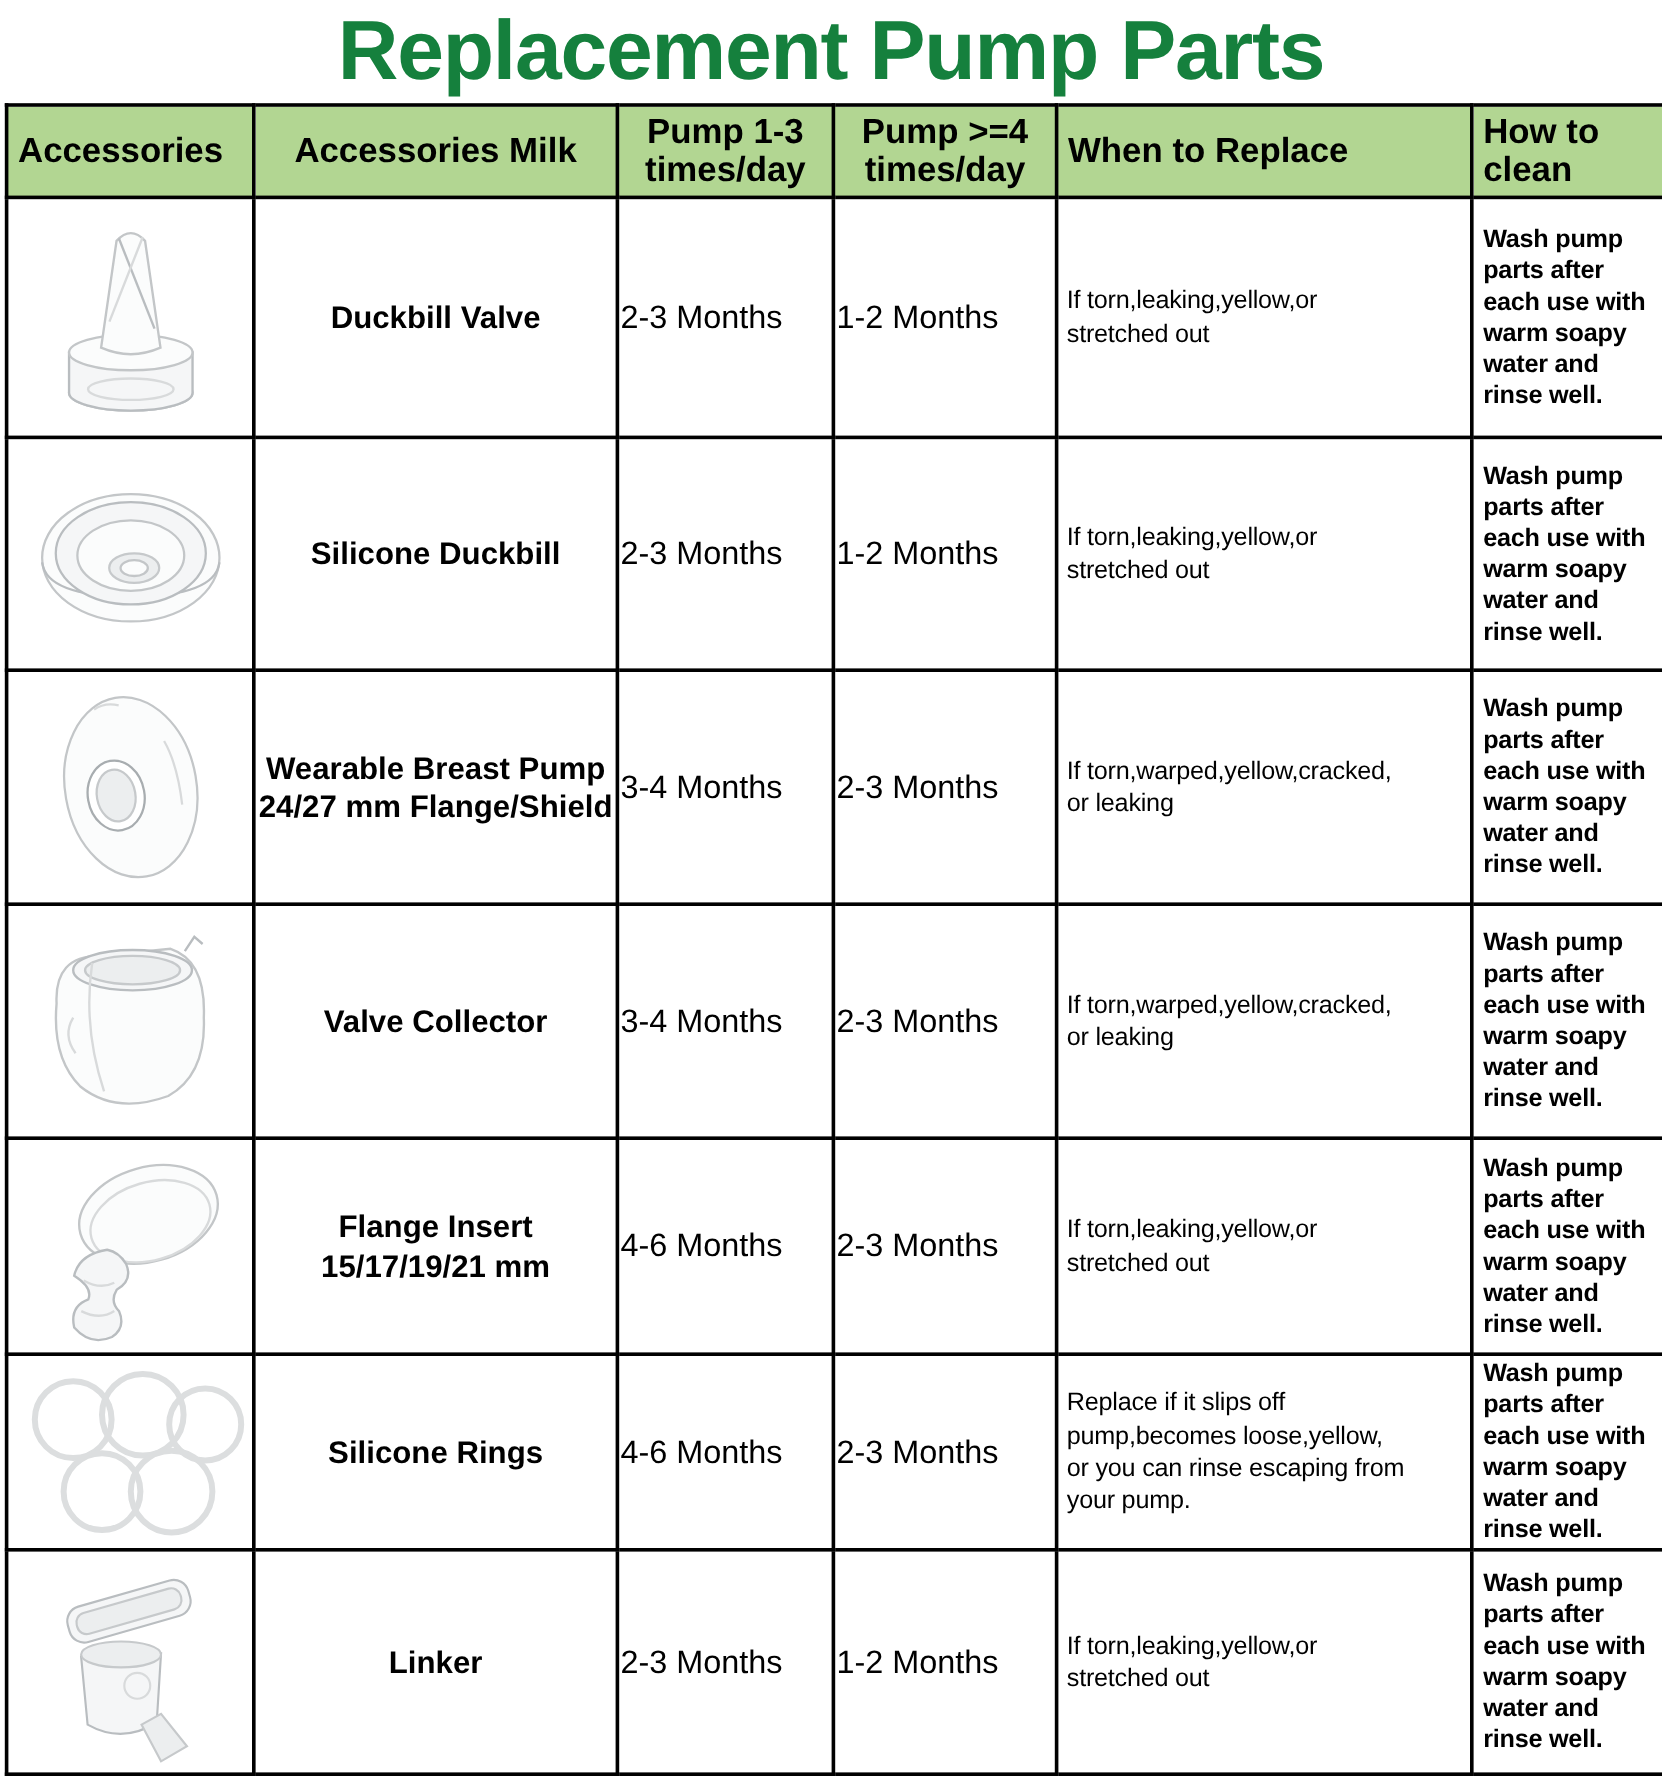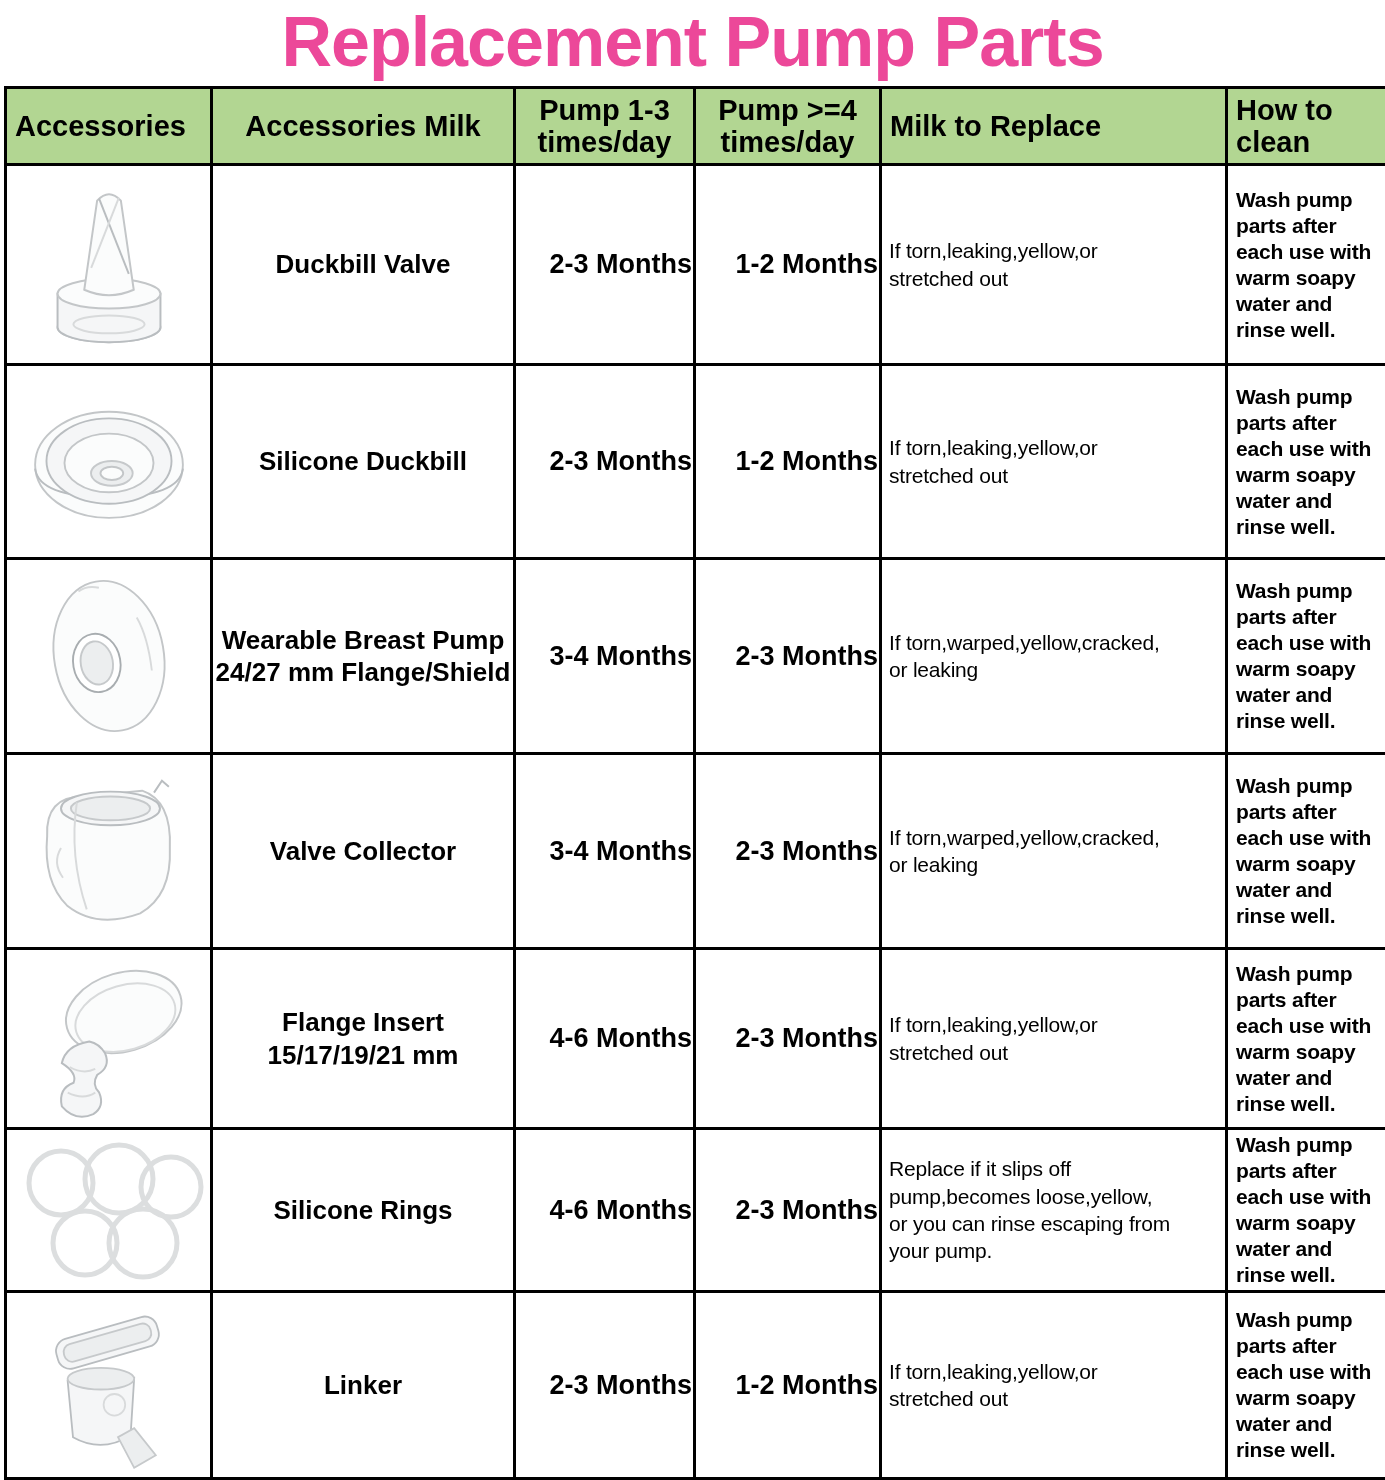--- a/index.html
+++ b/index.html
@@ -8,21 +8,21 @@
     font-family:"Liberation Sans", sans-serif;
     color:#000;
     position:relative;
   }
   .page-title {
     margin:0; height:86px;
     text-align:center;
     font-size:70px; font-weight:bold;
     letter-spacing:-1px;
     line-height:84px;
-    color:#ec4899;
+    color:#15803d;
     white-space:nowrap;
   }
   table.parts {
     border-collapse:collapse;
     table-layout:fixed;
     width:1377px;
     margin:0 4px;
   }
   th, td {
     border:3px solid #000;
@@ -44,21 +44,21 @@
   tr.r4 { height:195px; }
   tr.r5 { height:180px; }
   tr.r6 { height:158px; }
   tr.r7 { height:187px; }
   td.img-cell { text-align:center; padding:2px; }
   td.img-cell svg { display:block; margin:0 auto; }
   td.name-cell {
     text-align:center; font-weight:bold; font-size:26px;
     line-height:1.25; white-space:pre-line;margin-top:44px;
   }
-  td.month-cell { text-align:right; font-weight:bold; font-size:27px; }
+  td.month-cell { text-align:left; font-weight:normal; font-size:27px; }
   td.replace-cell {
     font-weight:normal; font-size:21px; letter-spacing:-0.2px;
     line-height:1.3; padding:4px 4px 4px 7px; text-align:left;
     white-space:pre-line;
   }
   td.clean-cell {
     font-weight:bold; font-size:21px; letter-spacing:-0.2px;
     line-height:26px; padding:2px 2px 2px 8px; text-align:left;
   }
   
@@ -85,21 +85,21 @@
       <col style="width:164px">
     </colgroup>
     <thead>
       <tr>
         <th class="al">Accessories</th>
         <th class="ac">Accessories Milk</th>
         <th class="ac">Pump 1-3
 times/day</th>
         <th class="ac">Pump &gt;=4
 times/day</th>
-        <th class="al">Milk to Replace</th>
+        <th class="al">When to Replace</th>
         <th class="al">How to
 clean</th>
       </tr>
     </thead>
     <tbody>
 
       <tr class="r1">
         <td class="img-cell">
           <svg width="180" height="188" viewBox="0 0 180 190">
             <ellipse class="fill2" cx="90" cy="158" rx="52" ry="15"></ellipse>

